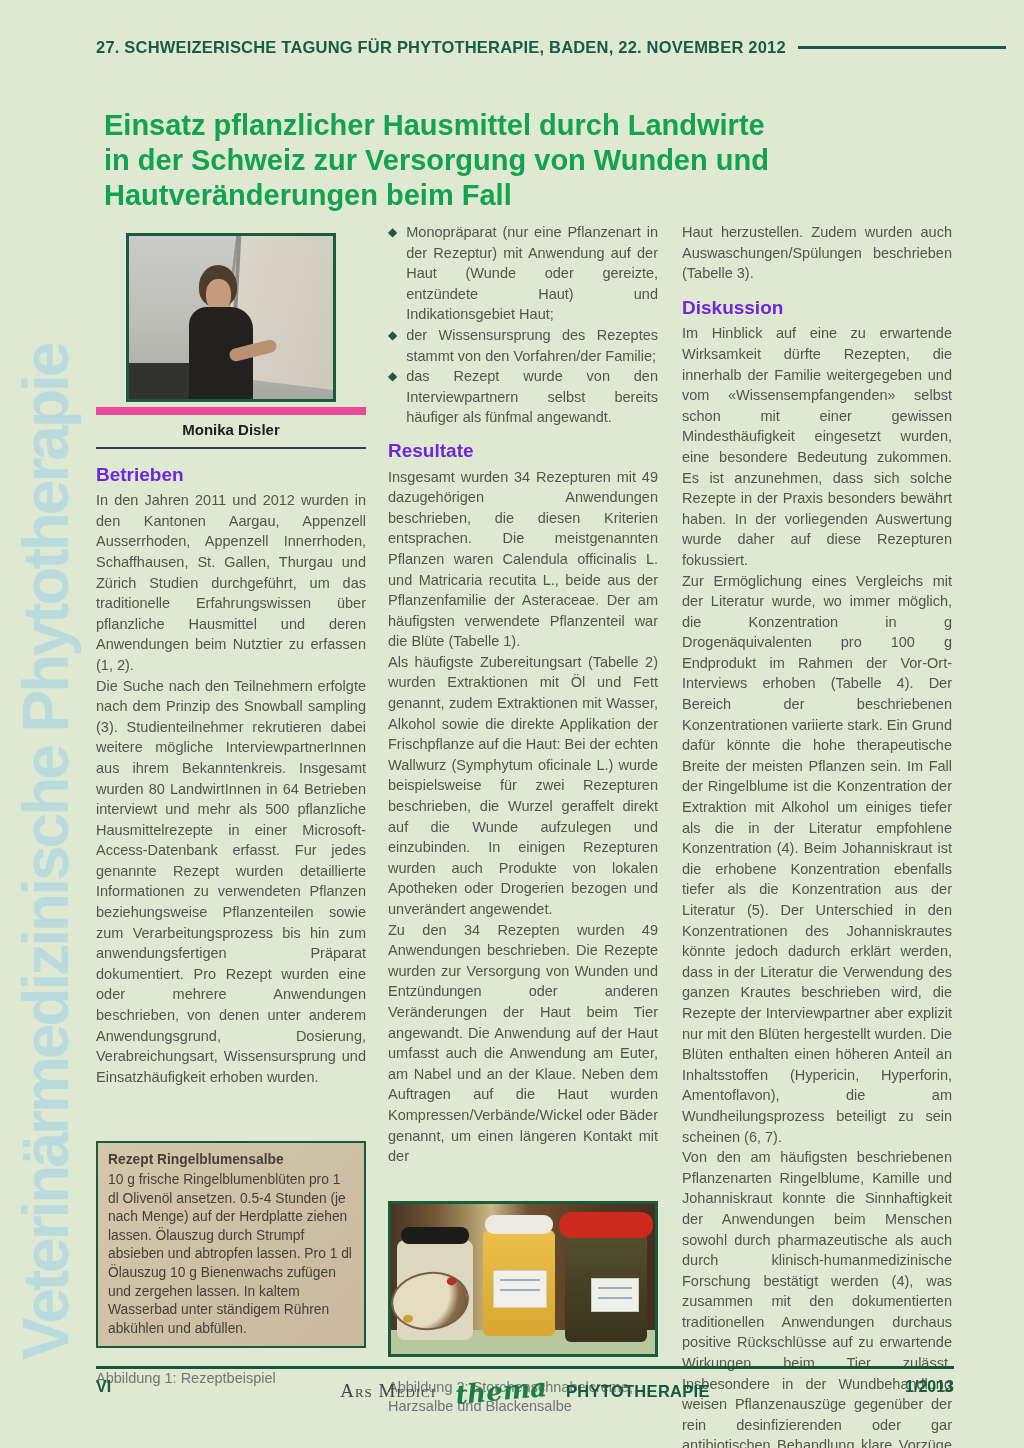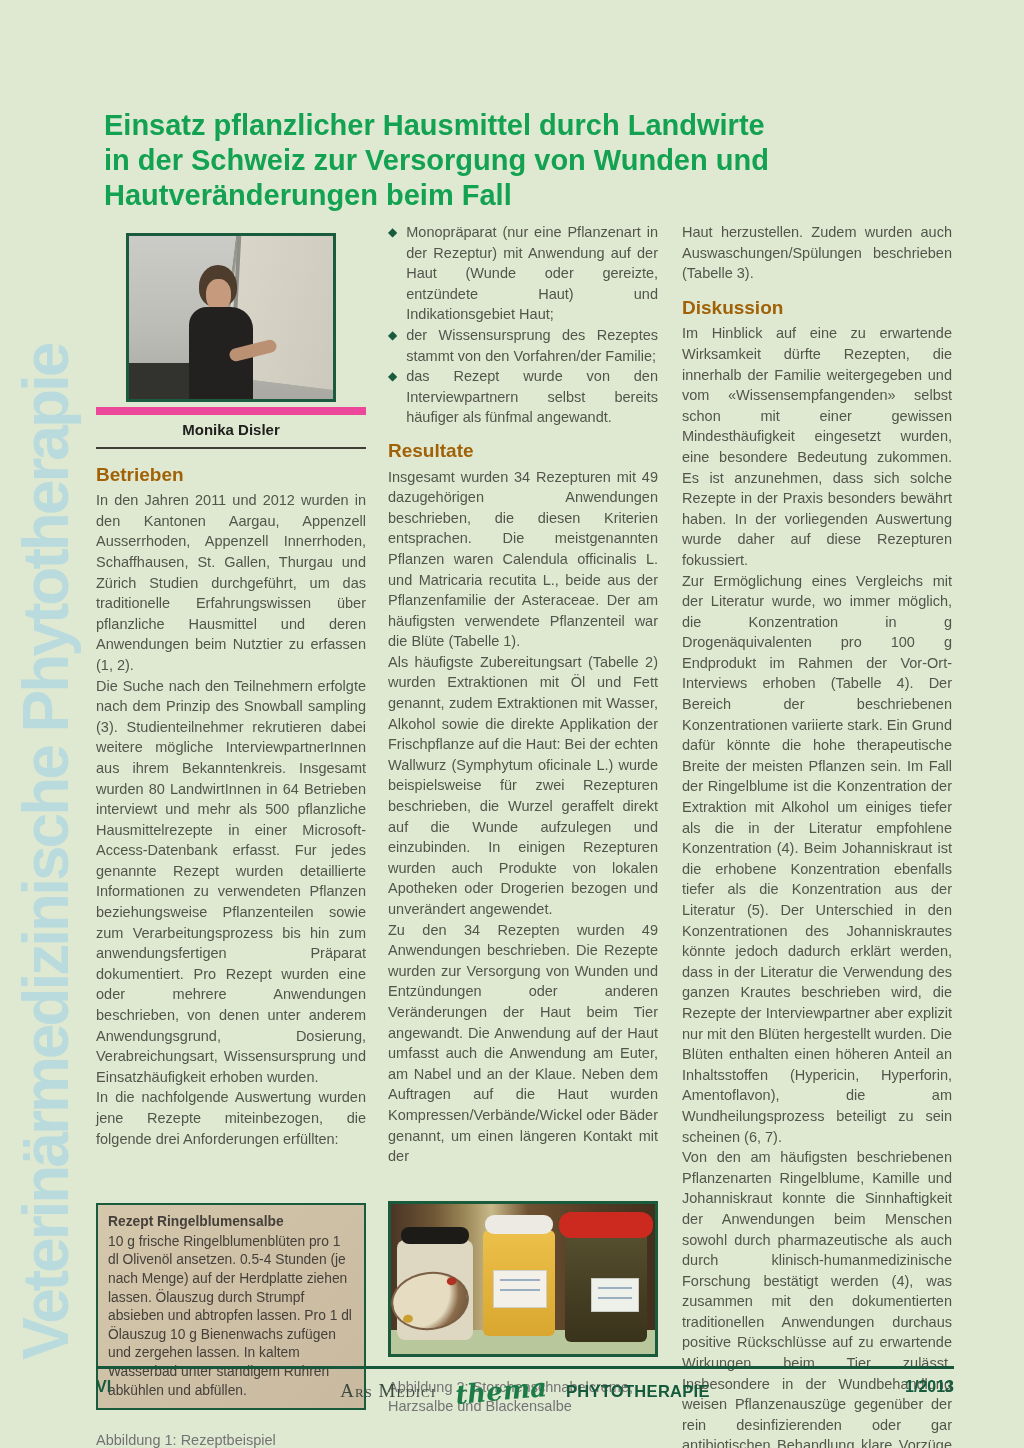--- a/index.html
+++ b/index.html
@@ -20,21 +20,21 @@
 
   
   .title{position:absolute;left:104px;top:108px;margin:0;font-size:29px;
          font-weight:bold;color:#12a251;line-height:35px;}
 
   
   .col{position:absolute;top:222px;width:270px;font-size:14.5px;line-height:20.6px;
        color:#53554b;text-align:justify;}
   .col1{left:96px;} .col2{left:388px;} .col3{left:682px;}
   .col p{margin:0;}
-  h2.sec{font-size:19px;color:#a16207;margin:0 0 5px 0;text-align:left;}
+  h2.sec{font-size:19px;color:#6d28d9;margin:0 0 5px 0;text-align:left;}
 
   
   .photo-frame{margin:11px auto 0;width:204px;height:163px;border:3px solid #1a5b3d;}
   .photo1{position:relative;width:100%;height:100%;overflow:hidden;
           background:linear-gradient(180deg,#cbcbc7 0%,#bdbdb8 55%,#a9a9a2 100%);}
   .flipchart{position:absolute;right:-16px;top:-12px;width:118px;height:160px;
              background:linear-gradient(100deg,#dad6ca,#ccc9bc);transform:rotate(7deg);
              border-left:3px solid #98988f;border-radius:0 0 0 10px;}
   .flip-stand{position:absolute;right:96px;top:0;width:4px;height:100%;
               background:#8f8f89;transform:rotate(3deg);}
@@ -112,20 +112,24 @@
          font-size:26px;color:#1c7c47;transform:rotate(-5deg);margin:0 1px;}
   .phyto{font-size:16.5px;color:#14593b;letter-spacing:0.3px;font-weight:bold;text-align:center;}
 </style>
 </head>
 <body>
 
 <div class="page">
 
   <div class="vtext">Veterinärmedizinische Phytotherapie</div>
 
+  <div class="conf-header">
+    <span>27. SCHWEIZERISCHE TAGUNG FÜR PHYTOTHERAPIE, BADEN, 22. NOVEMBER 2012</span>
+    <span class="conf-rule"></span>
+  </div>
 
   <h1 class="title">
     <span>Einsatz pflanzlicher Hausmittel durch Landwirte</span><br>
     <span>in der Schweiz zur Versorgung von Wunden und</span><br>
     <span>Hautveränderungen beim Fall</span>
   </h1>
 
   <div class="col col1">
     <div class="photo-frame">
       <div class="photo1">
@@ -136,21 +140,20 @@
         <div class="person-head"></div>
         <div class="person-body"></div>
         <div class="person-arm"></div>
       </div>
     </div>
     <div class="author-strip">Monika Disler</div>
 
     <h2 class="sec">Betrieben</h2>
     <p>In den Jahren 2011 und 2012 wurden in den Kantonen Aargau, Appenzell Ausserrhoden, Appenzell Innerrhoden, Schaffhausen, St. Gallen, Thurgau und Zürich Studien durchgeführt, um das traditionelle Erfahrungswissen über pflanzliche Hausmittel und deren Anwendungen beim Nutztier zu erfassen (1, 2).</p>
     <p>Die Suche nach den Teilnehmern erfolgte nach dem Prinzip des Snowball sampling (3). Studienteilnehmer rekrutieren dabei weitere mögliche InterviewpartnerInnen aus ihrem Bekanntenkreis. Insgesamt wurden 80 LandwirtInnen in 64 Betrieben interviewt und mehr als 500 pflanzliche Hausmittelrezepte in einer Microsoft-Access-Datenbank erfasst. Fur jedes genannte Rezept wurden detaillierte Informationen zu verwendeten Pflanzen beziehungsweise Pflanzenteilen sowie zum Verarbeitungsprozess bis hin zum anwendungsfertigen Präparat dokumentiert. Pro Rezept wurden eine oder mehrere Anwendungen beschrieben, von denen unter anderem Anwendungsgrund, Dosierung, Verabreichungsart, Wissensursprung und Einsatzhäufigkeit erhoben wurden.</p>
-    <p>In die nachfolgende Auswertung wurden jene Rezepte miteinbezogen, die folgende drei Anforderungen erfüllten:</p>
 
     <div class="figure1">
       <div class="recipe-box">
         <div class="recipe-title">Rezept Ringelblumensalbe</div>
         <div class="recipe-text">10 g frische Ringelblumenblüten pro 1 dl Olivenöl ansetzen. 0.5-4 Stunden (je nach Menge) auf der Herdplatte ziehen lassen. Ölauszug durch Strumpf absieben und abtropfen lassen. Pro 1 dl Ölauszug 10 g Bienenwachs zufügen und zergehen lassen. In kaltem Wasserbad unter ständigem Rühren abkühlen und abfüllen.</div>
       </div>
       <div class="fig-caption">Abbildung 1: Rezeptbeispiel</div>
     </div>
   </div>
 

